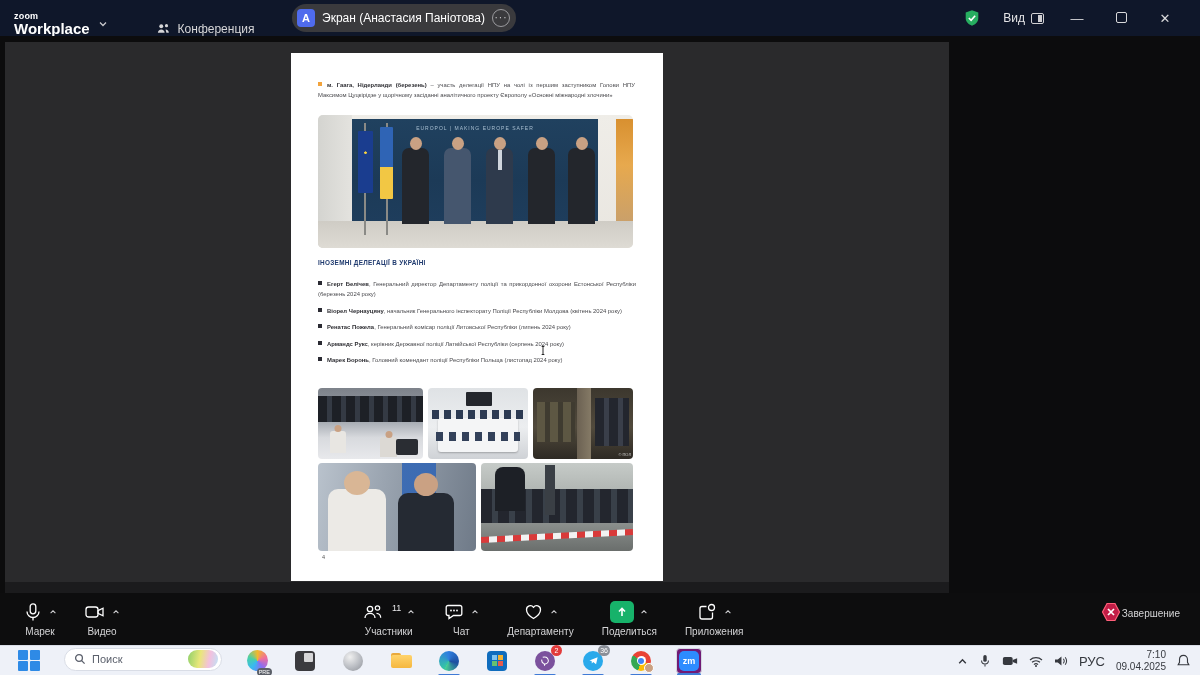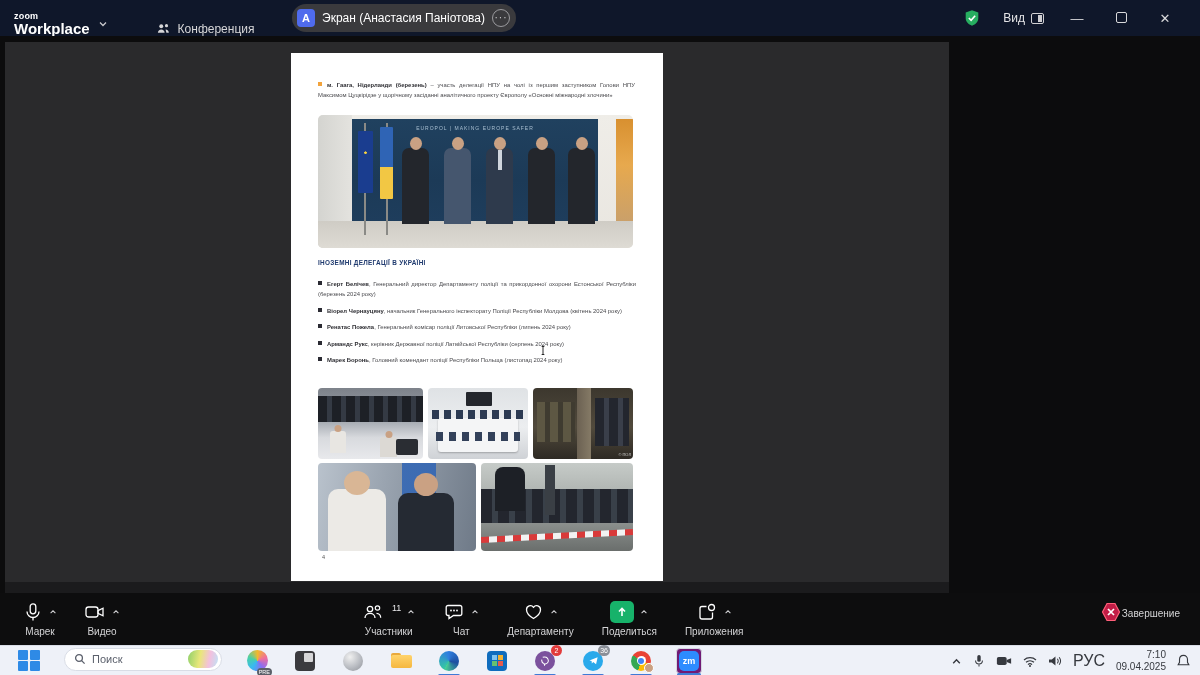--- a/index.html
+++ b/index.html
@@ -97,21 +97,21 @@
   .winlogo i{background:#2e8ae6;display:block;border-radius:1px}
   .search-pill{width:158px;height:23px;background:#fff;border:1px solid #d9dde6;border-radius:12px;display:flex;align-items:center;padding:0 3px 0 9px;gap:6px}
   .search-pill .s-txt{font-size:11px;color:#5a5f6b;flex:1}
   .s-img{width:30px;height:18px;border-radius:9px;background:linear-gradient(100deg,#8fd06a 0%,#e9e77a 40%,#f3c0de 70%,#bfe3f5 100%)}
   .tb-app{position:relative;width:26px;height:26px;display:flex;align-items:center;justify-content:center}
   .runbar{position:absolute;bottom:-3px;left:50%;transform:translateX(-50%);width:22px;height:3px;border-radius:2px;background:#3f7ad6}
   .badge{position:absolute;top:-3px;right:-4px;min-width:11px;height:11px;border-radius:6px;color:#fff;font-size:7px;display:flex;align-items:center;justify-content:center;padding:0 2px}
   .app-zoom-wrap{background:#701a75;border:1px solid #d4d8e2;border-radius:4px}
   .zm-ic{width:20px;height:20px;border-radius:5px;background:#2d8cff;color:#fff;font-weight:bold;font-size:9px;display:flex;align-items:center;justify-content:center}
   .tb-right{position:absolute;right:10px;top:0;height:30px;display:flex;align-items:center;gap:11px;color:#36393f}
-  .lang{font-size:16px}
+  .lang{font-size:13px}
   .clock{font-size:10px;line-height:1.25;text-align:right}
 
   
   .cursor-ibeam{position:absolute;left:536px;top:303px;width:4px;height:11px}
 </style>
 </head>
 <body>
 
 <div id="topbar">
   <div class="logo-wrap">

